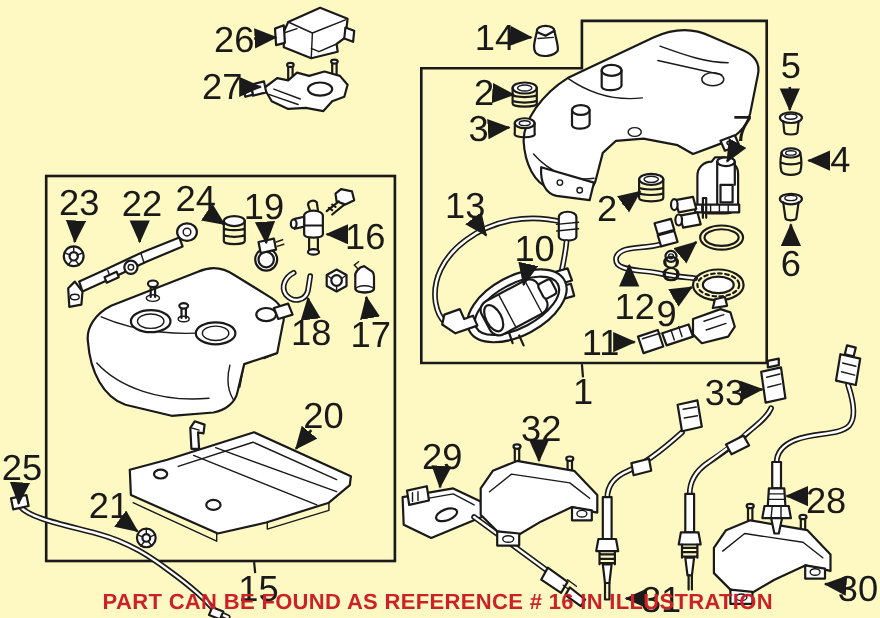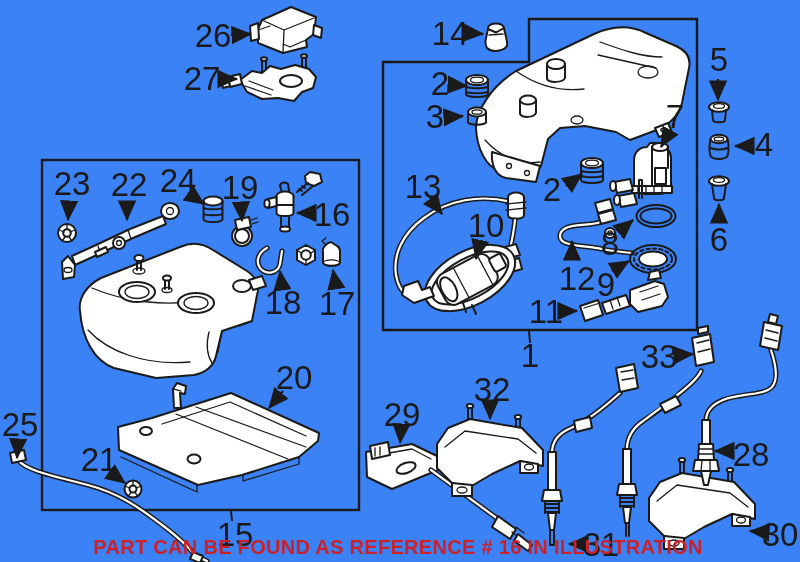--- a/index.html
+++ b/index.html
@@ -1,16 +1,16 @@
 <!DOCTYPE html>
 <html><head>
 <meta charset="utf-8">
 <style>
   html,body{margin:0;padding:0;background:#ffffff;}
-  .stage{position:relative;width:800px;height:562px;background:#3b82f6;overflow:hidden;
+  .stage{position:relative;width:800px;height:562px;background:#fef9c3;overflow:hidden;
          font-family:"Liberation Sans", sans-serif;}
   svg{position:absolute;left:0;top:0;}
   .s{fill:none;stroke:#1a1a1a;stroke-width:2;stroke-linecap:round;stroke-linejoin:round;}
   .f{fill:#ffffff;}
   .thin{stroke-width:1.3;}
   .bx{stroke-width:2.4;fill:none;stroke:#1a1a1a;}
   .tube{fill:none;stroke:#1a1a1a;stroke-width:5.2;stroke-linecap:round;stroke-linejoin:round;}
   .core{fill:none;stroke:#ffffff;stroke-width:2.2;stroke-linecap:round;stroke-linejoin:round;}
   .ar{fill:none;stroke:#1a1a1a;stroke-width:2.3;}
   .ld{fill:none;stroke:#1a1a1a;stroke-width:2;}

